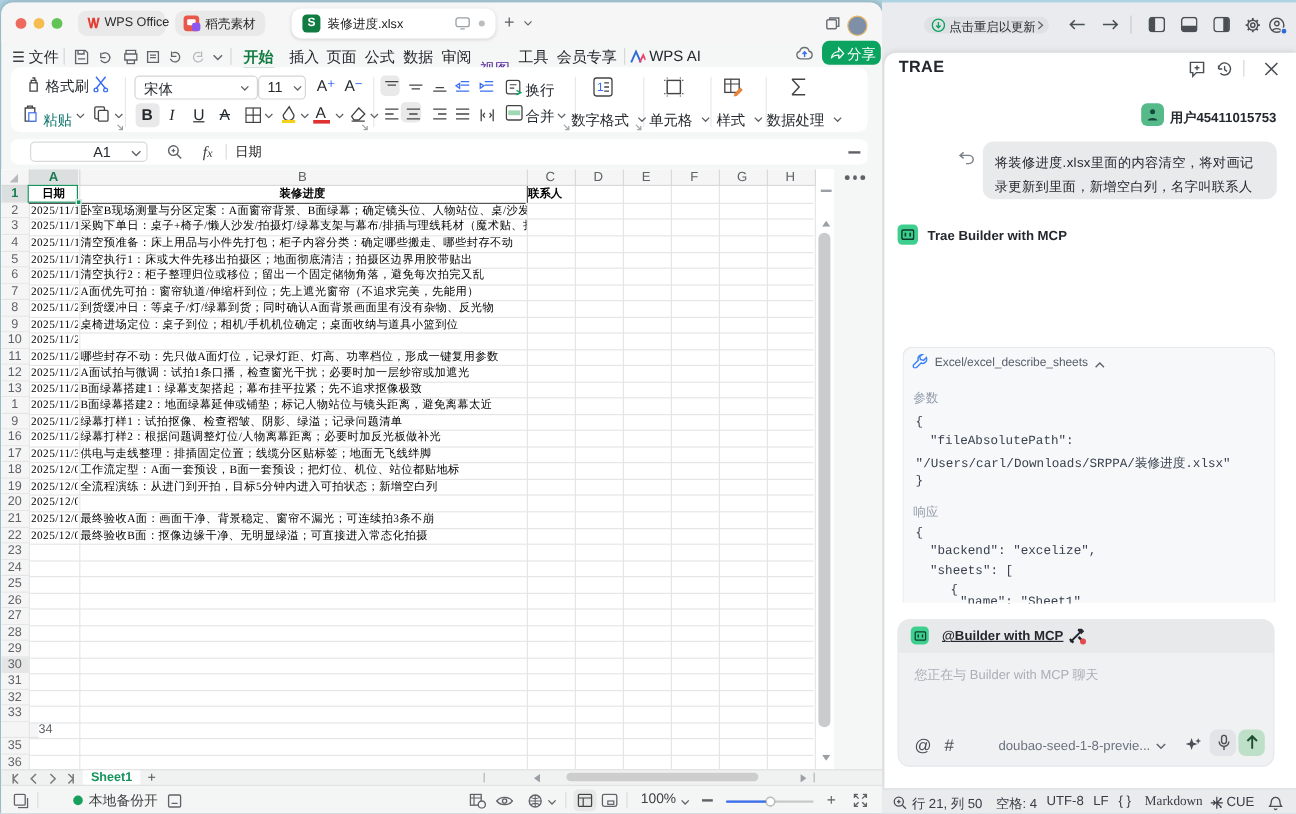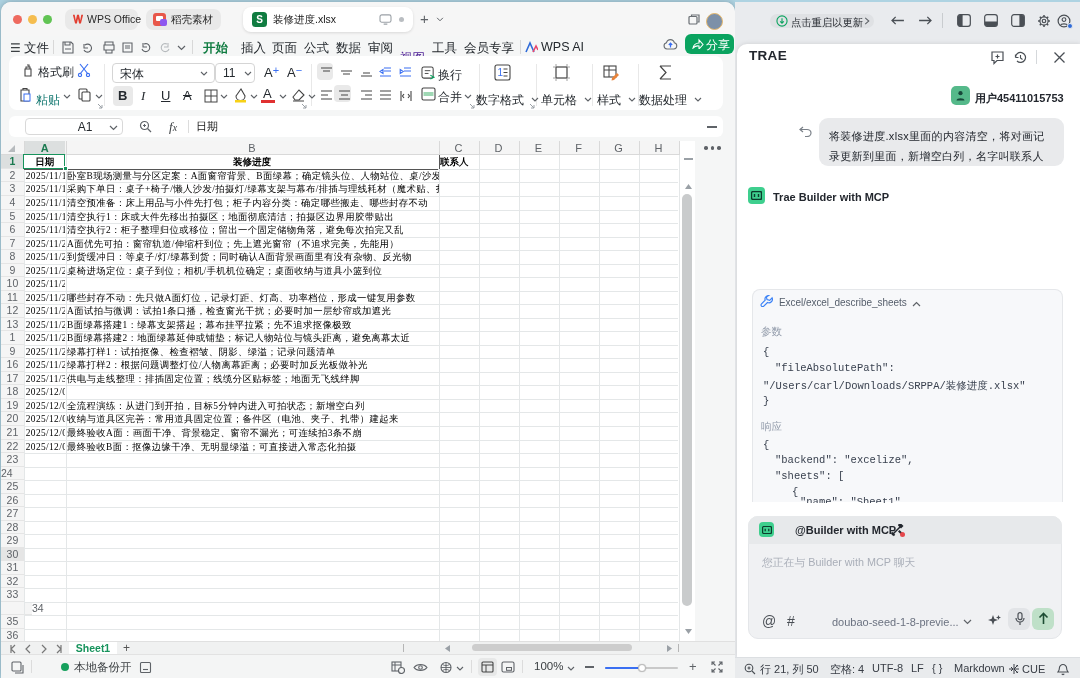--- a/index.html
+++ b/index.html
@@ -313,21 +313,21 @@
 <div class="abs" style="left:0;top:190.29px;width:22.8px;height:13.53px;background:#f5f5f5;color:#5f6368;font-size:10.5px;text-align:center;line-height:13.53px;border-bottom:1px solid #e5e5e5;">1</div>
 <div class="abs" style="left:0;top:203.82px;width:22.8px;height:13.53px;background:#f5f5f5;color:#5f6368;font-size:10.5px;text-align:center;line-height:13.53px;border-bottom:1px solid #e5e5e5;">9</div>
 <div class="abs" style="left:0;top:217.35px;width:22.8px;height:13.53px;background:#f5f5f5;color:#5f6368;font-size:10.5px;text-align:center;line-height:13.53px;border-bottom:1px solid #e5e5e5;">16</div>
 <div class="abs" style="left:0;top:230.88px;width:22.8px;height:13.53px;background:#f5f5f5;color:#5f6368;font-size:10.5px;text-align:center;line-height:13.53px;border-bottom:1px solid #e5e5e5;">17</div>
 <div class="abs" style="left:0;top:244.41px;width:22.8px;height:13.53px;background:#f5f5f5;color:#5f6368;font-size:10.5px;text-align:center;line-height:13.53px;border-bottom:1px solid #e5e5e5;">18</div>
 <div class="abs" style="left:0;top:257.94px;width:22.8px;height:13.53px;background:#f5f5f5;color:#5f6368;font-size:10.5px;text-align:center;line-height:13.53px;border-bottom:1px solid #e5e5e5;">19</div>
 <div class="abs" style="left:0;top:271.47px;width:22.8px;height:13.53px;background:#f5f5f5;color:#5f6368;font-size:10.5px;text-align:center;line-height:13.53px;border-bottom:1px solid #e5e5e5;">20</div>
 <div class="abs" style="left:0;top:285.0px;width:22.8px;height:13.53px;background:#f5f5f5;color:#5f6368;font-size:10.5px;text-align:center;line-height:13.53px;border-bottom:1px solid #e5e5e5;">21</div>
 <div class="abs" style="left:0;top:298.53px;width:22.8px;height:13.53px;background:#f5f5f5;color:#5f6368;font-size:10.5px;text-align:center;line-height:13.53px;border-bottom:1px solid #e5e5e5;">22</div>
 <div class="abs" style="left:0;top:312.05999999999995px;width:22.8px;height:13.53px;background:#f5f5f5;color:#5f6368;font-size:10.5px;text-align:center;line-height:13.53px;border-bottom:1px solid #e5e5e5;">23</div>
-<div class="abs" style="left:0;top:325.59000000000003px;width:22.8px;height:13.53px;background:#f5f5f5;color:#5f6368;font-size:10.5px;text-align:left;line-height:13.53px;border-bottom:1px solid #e5e5e5;">24</div>
+<div class="abs" style="left:0;top:325.59000000000003px;width:22.8px;height:13.53px;background:#f5f5f5;color:#5f6368;font-size:10.5px;text-align:center;line-height:13.53px;border-bottom:1px solid #e5e5e5;">24</div>
 <div class="abs" style="left:0;top:339.12px;width:22.8px;height:13.53px;background:#f5f5f5;color:#5f6368;font-size:10.5px;text-align:center;line-height:13.53px;border-bottom:1px solid #e5e5e5;">25</div>
 <div class="abs" style="left:0;top:352.65px;width:22.8px;height:13.53px;background:#f5f5f5;color:#5f6368;font-size:10.5px;text-align:center;line-height:13.53px;border-bottom:1px solid #e5e5e5;">26</div>
 <div class="abs" style="left:0;top:366.17999999999995px;width:22.8px;height:13.53px;background:#f5f5f5;color:#5f6368;font-size:10.5px;text-align:center;line-height:13.53px;border-bottom:1px solid #e5e5e5;">27</div>
 <div class="abs" style="left:0;top:379.71000000000004px;width:22.8px;height:13.53px;background:#f5f5f5;color:#5f6368;font-size:10.5px;text-align:center;line-height:13.53px;border-bottom:1px solid #e5e5e5;">28</div>
 <div class="abs" style="left:0;top:393.24px;width:22.8px;height:13.53px;background:#f5f5f5;color:#5f6368;font-size:10.5px;text-align:center;line-height:13.53px;border-bottom:1px solid #e5e5e5;">29</div>
 <div class="abs" style="left:0;top:406.77px;width:22.8px;height:13.53px;background:#e5e5e5;color:#5f6368;font-size:10.5px;text-align:center;line-height:13.53px;border-bottom:1px solid #e5e5e5;">30</div>
 <div class="abs" style="left:0;top:420.29999999999995px;width:22.8px;height:13.53px;background:#f5f5f5;color:#5f6368;font-size:10.5px;text-align:center;line-height:13.53px;border-bottom:1px solid #e5e5e5;">31</div>
 <div class="abs" style="left:0;top:433.83000000000004px;width:22.8px;height:13.53px;background:#f5f5f5;color:#5f6368;font-size:10.5px;text-align:center;line-height:13.53px;border-bottom:1px solid #e5e5e5;">32</div>
 <div class="abs" style="left:0;top:447.36px;width:22.8px;height:13.53px;background:#f5f5f5;color:#5f6368;font-size:10.5px;text-align:center;line-height:13.53px;border-bottom:1px solid #e5e5e5;">33</div>
 <div class="abs" style="left:0;top:460.89px;width:22.8px;height:13.53px;background:#f5f5f5;color:#5f6368;font-size:10.5px;text-align:center;line-height:13.53px;border-bottom:1px solid #e5e5e5;padding-left:31px;">34</div>
@@ -407,24 +407,24 @@
 <div class="abs ser" style="left:66.0px;top:176.76px;height:13.53px;white-space:nowrap;width:371.5px;overflow:hidden;font-size:9.4px;letter-spacing:0.38px;line-height:14.53px;color:#000;">B面绿幕搭建1：绿幕支架搭起；幕布挂平拉紧；先不追求抠像极致</div>
 <div class="abs ser" style="left:24.8px;top:190.29px;width:39.7px;height:13.53px;overflow:hidden;white-space:nowrap;font-size:9.4px;letter-spacing:0.38px;line-height:14.53px;color:#000;">2025/11/27</div>
 <div class="abs ser" style="left:66.0px;top:190.29px;height:13.53px;white-space:nowrap;width:371.5px;overflow:hidden;font-size:9.4px;letter-spacing:0.38px;line-height:14.53px;color:#000;">B面绿幕搭建2：地面绿幕延伸或铺垫；标记人物站位与镜头距离，避免离幕太近</div>
 <div class="abs ser" style="left:24.8px;top:203.82px;width:39.7px;height:13.53px;overflow:hidden;white-space:nowrap;font-size:9.4px;letter-spacing:0.38px;line-height:14.53px;color:#000;">2025/11/28</div>
 <div class="abs ser" style="left:66.0px;top:203.82px;height:13.53px;white-space:nowrap;width:371.5px;overflow:hidden;font-size:9.4px;letter-spacing:0.38px;line-height:14.53px;color:#000;">绿幕打样1：试拍抠像、检查褶皱、阴影、绿溢；记录问题清单</div>
 <div class="abs ser" style="left:24.8px;top:217.35px;width:39.7px;height:13.53px;overflow:hidden;white-space:nowrap;font-size:9.4px;letter-spacing:0.38px;line-height:14.53px;color:#000;">2025/11/29</div>
 <div class="abs ser" style="left:66.0px;top:217.35px;height:13.53px;white-space:nowrap;width:371.5px;overflow:hidden;font-size:9.4px;letter-spacing:0.38px;line-height:14.53px;color:#000;">绿幕打样2：根据问题调整灯位/人物离幕距离；必要时加反光板做补光</div>
 <div class="abs ser" style="left:24.8px;top:230.88px;width:39.7px;height:13.53px;overflow:hidden;white-space:nowrap;font-size:9.4px;letter-spacing:0.38px;line-height:14.53px;color:#000;">2025/11/30</div>
 <div class="abs ser" style="left:66.0px;top:230.88px;height:13.53px;white-space:nowrap;width:371.5px;overflow:hidden;font-size:9.4px;letter-spacing:0.38px;line-height:14.53px;color:#000;">供电与走线整理：排插固定位置；线缆分区贴标签；地面无飞线绊脚</div>
 <div class="abs ser" style="left:24.8px;top:244.41px;width:39.7px;height:13.53px;overflow:hidden;white-space:nowrap;font-size:9.4px;letter-spacing:0.38px;line-height:14.53px;color:#000;">2025/12/01</div>
+<div class="abs ser" style="left:66.0px;top:244.41px;height:13.53px;white-space:nowrap;width:371.5px;overflow:hidden;font-size:9.4px;letter-spacing:0.38px;line-height:14.53px;color:#000;">工作流定型：A面一套预设，B面一套预设；把灯位、机位、站位都贴地标</div>
 <div class="abs ser" style="left:24.8px;top:257.94px;width:39.7px;height:13.53px;overflow:hidden;white-space:nowrap;font-size:9.4px;letter-spacing:0.38px;line-height:14.53px;color:#000;">2025/12/02</div>
 <div class="abs ser" style="left:66.0px;top:257.94px;height:13.53px;white-space:nowrap;width:371.5px;overflow:hidden;font-size:9.4px;letter-spacing:0.38px;line-height:14.53px;color:#000;">全流程演练：从进门到开拍，目标5分钟内进入可拍状态；新增空白列</div>
 <div class="abs ser" style="left:24.8px;top:271.47px;width:39.7px;height:13.53px;overflow:hidden;white-space:nowrap;font-size:9.4px;letter-spacing:0.38px;line-height:14.53px;color:#000;">2025/12/03</div>
-<div class="abs ser" style="left:66.0px;top:271.47px;height:13.53px;white-space:nowrap;width:371.5px;overflow:hidden;font-size:9.4px;letter-spacing:0.38px;line-height:14.53px;color:#000;">收纳与道具区完善：常用道具固定位置；备件区（电池、夹子、扎带）建起来</div>
 <div class="abs ser" style="left:24.8px;top:285.0px;width:39.7px;height:13.53px;overflow:hidden;white-space:nowrap;font-size:9.4px;letter-spacing:0.38px;line-height:14.53px;color:#000;">2025/12/04</div>
 <div class="abs ser" style="left:66.0px;top:285.0px;height:13.53px;white-space:nowrap;width:371.5px;overflow:hidden;font-size:9.4px;letter-spacing:0.38px;line-height:14.53px;color:#000;">最终验收A面：画面干净、背景稳定、窗帘不漏光；可连续拍3条不崩</div>
 <div class="abs ser" style="left:24.8px;top:298.53px;width:39.7px;height:13.53px;overflow:hidden;white-space:nowrap;font-size:9.4px;letter-spacing:0.38px;line-height:14.53px;color:#000;">2025/12/05</div>
 <div class="abs ser" style="left:66.0px;top:298.53px;height:13.53px;white-space:nowrap;width:371.5px;overflow:hidden;font-size:9.4px;letter-spacing:0.38px;line-height:14.53px;color:#000;">最终验收B面：抠像边缘干净、无明显绿溢；可直接进入常态化拍摄</div>
 <div class="abs" style="left:21.8px;top:13.400000000000006px;width:42.7px;height:14.53px;background:#fff;border:1.5px solid #17935c;"></div>
 <div class="abs ser" style="left:22.8px;top:14.400000000000006px;width:41.7px;height:13.53px;font-weight:bold;font-size:9.5px;text-align:center;line-height:14.53px;color:#000;">日期</div>
 <div class="abs" style="left:61.5px;top:24.930000000000007px;width:5px;height:5px;background:#17935c;border:1px solid #fff;"></div>
 </div>
 <div class="abs" style="left:683px;top:156px;width:9px;height:2px;background:#9aa0a6;"></div>
 <svg class="abs" style="left:684px;top:182px;" width="7" height="5" viewBox="0 0 7 5">
@@ -613,21 +613,21 @@
 <div class="abs mono" style="left:57px;top:486px;font-size:10.5px;color:#39414f;">{</div>
 <div class="abs mono" style="left:65px;top:496px;font-size:10.5px;color:#39414f;">"name": "Sheet1"</div>
 <div class="abs" style="left:18px;top:503px;width:309px;height:10px;background:#fff;"></div>
 <div class="abs" style="left:13px;top:516px;width:314px;height:123px;background:#f0f1f3;border-radius:10px;border:1px solid #e4e6e9;"></div>
 <div class="abs" style="left:13px;top:516px;width:314px;height:28px;background:#e7e9eb;border-radius:10px 10px 0 0;"></div>
 <div class="abs" style="left:24px;top:522px;width:15px;height:15px;background:#3ecf8e;border-radius:4px;"></div>
 <svg class="abs" style="left:26.5px;top:525.5px;" width="10" height="8" viewBox="0 0 11 9">
       <rect x="0.5" y="0.5" width="10" height="8" rx="1.5" fill="none" stroke="#0b3d2c" stroke-width="1.4"></rect>
       <path d="M3.5 3 v3 M7.5 3 v3" stroke="#0b3d2c" stroke-width="1.4"></path>
     </svg>
-<div class="abs" style="left:60px;top:524px;font-size:11px;font-weight:bold;color:#23272e;">@Builder with MCP</div>
+<div class="abs" style="left:50px;top:524px;font-size:11px;font-weight:bold;color:#23272e;text-decoration:underline;">@Builder with MCP</div>
 <svg class="abs" style="left:155px;top:523px;" width="14" height="14" viewBox="0 0 14 14">
       <path d="M2 12 L7 7 M7 7 L11.5 2.5" fill="none" stroke="#23272e" stroke-width="1.5"></path>
       <path d="M8.5 1 l3 0 2 2 -2.5 2.5 -3-3z" fill="#23272e"></path>
       <path d="M8 8.5 l3.5 3.5 1.5-1.5 -3.5-3.5z" fill="#23272e"></path>
       <path d="M1.5 9.5 l3 3" stroke="#23272e" stroke-width="2"></path>
     </svg>
 <div class="abs" style="left:165px;top:532px;width:5px;height:5px;border-radius:50%;background:#e5484d;"></div>
 <div class="abs" style="left:27px;top:556px;font-size:10.8px;color:#a9aeb8;">您正在与 Builder with MCP 聊天</div>
 <div class="abs" style="left:27px;top:613px;font-size:14px;color:#4a4f55;">@</div>
 <div class="abs" style="left:52px;top:613px;font-size:14px;color:#4a4f55;">#</div>
@@ -651,21 +651,21 @@
 <div class="abs" style="left:0;top:657px;width:345px;height:21px;background:#e9ebed;border-top:1px solid #dcdfe2;">
 <svg class="abs" style="left:9px;top:5px;" width="12" height="12" viewBox="0 0 12 12">
         <circle cx="5" cy="5" r="3.8" fill="none" stroke="#4a4f55" stroke-width="1.1"></circle>
         <path d="M8 8 L11 11 M3.5 5 h3 M5 3.5 v3" stroke="#4a4f55" stroke-width="1.1" fill="none"></path>
       </svg>
 <div class="abs" style="left:25px;top:4px;font-size:11px;color:#383d45;">行 21, 列 50</div>
 <div class="abs" style="left:95px;top:4px;font-size:11px;color:#383d45;">空格: 4</div>
 <div class="abs" style="left:137px;top:4px;font-size:11px;color:#383d45;">UTF-8</div>
 <div class="abs" style="left:176px;top:4px;font-size:11px;color:#383d45;">LF</div>
 <div class="abs" style="left:197px;top:4px;font-size:11px;color:#383d45;">{ }</div>
-<div class="abs" style="left:219px;top:4px;font-size:11px;color:#383d45;">Markdown</div>
+<div class="abs" style="left:219px;top:4px;font-size:11px;color:#383d45;font-family:Liberation Serif, serif;">Markdown</div>
 <svg class="abs" style="left:273px;top:5px;" width="12" height="12" viewBox="0 0 12 12">
         <path d="M1 6 h4 M3 4 l2 2 -2 2 M6 1 v10 M6 6 l4-4 M6 6 l4 4 M6 6 h5 M8.5 2.2 l1.2 1.2 M8.5 9.8 l1.2-1.2" stroke="#383d45" stroke-width="1" fill="none"></path>
       </svg>
 <div class="abs" style="left:287px;top:4.5px;font-size:11px;color:#383d45;">CUE</div>
 <svg class="abs" style="left:322px;top:4.5px;" width="12" height="13" viewBox="0 0 12 13">
         <path d="M6 1.5 a3.6 3.6 0 0 1 3.6 3.6 c0 2.4 .9 3.4 1.4 3.9 H1 c.5-.5 1.4-1.5 1.4-3.9 A3.6 3.6 0 0 1 6 1.5z" fill="none" stroke="#4a4f55" stroke-width="1.1"></path>
         <path d="M4.8 10.8 a1.3 1.3 0 0 0 2.4 0" fill="none" stroke="#4a4f55" stroke-width="1.1"></path>
       </svg>
 </div>
 </div>

